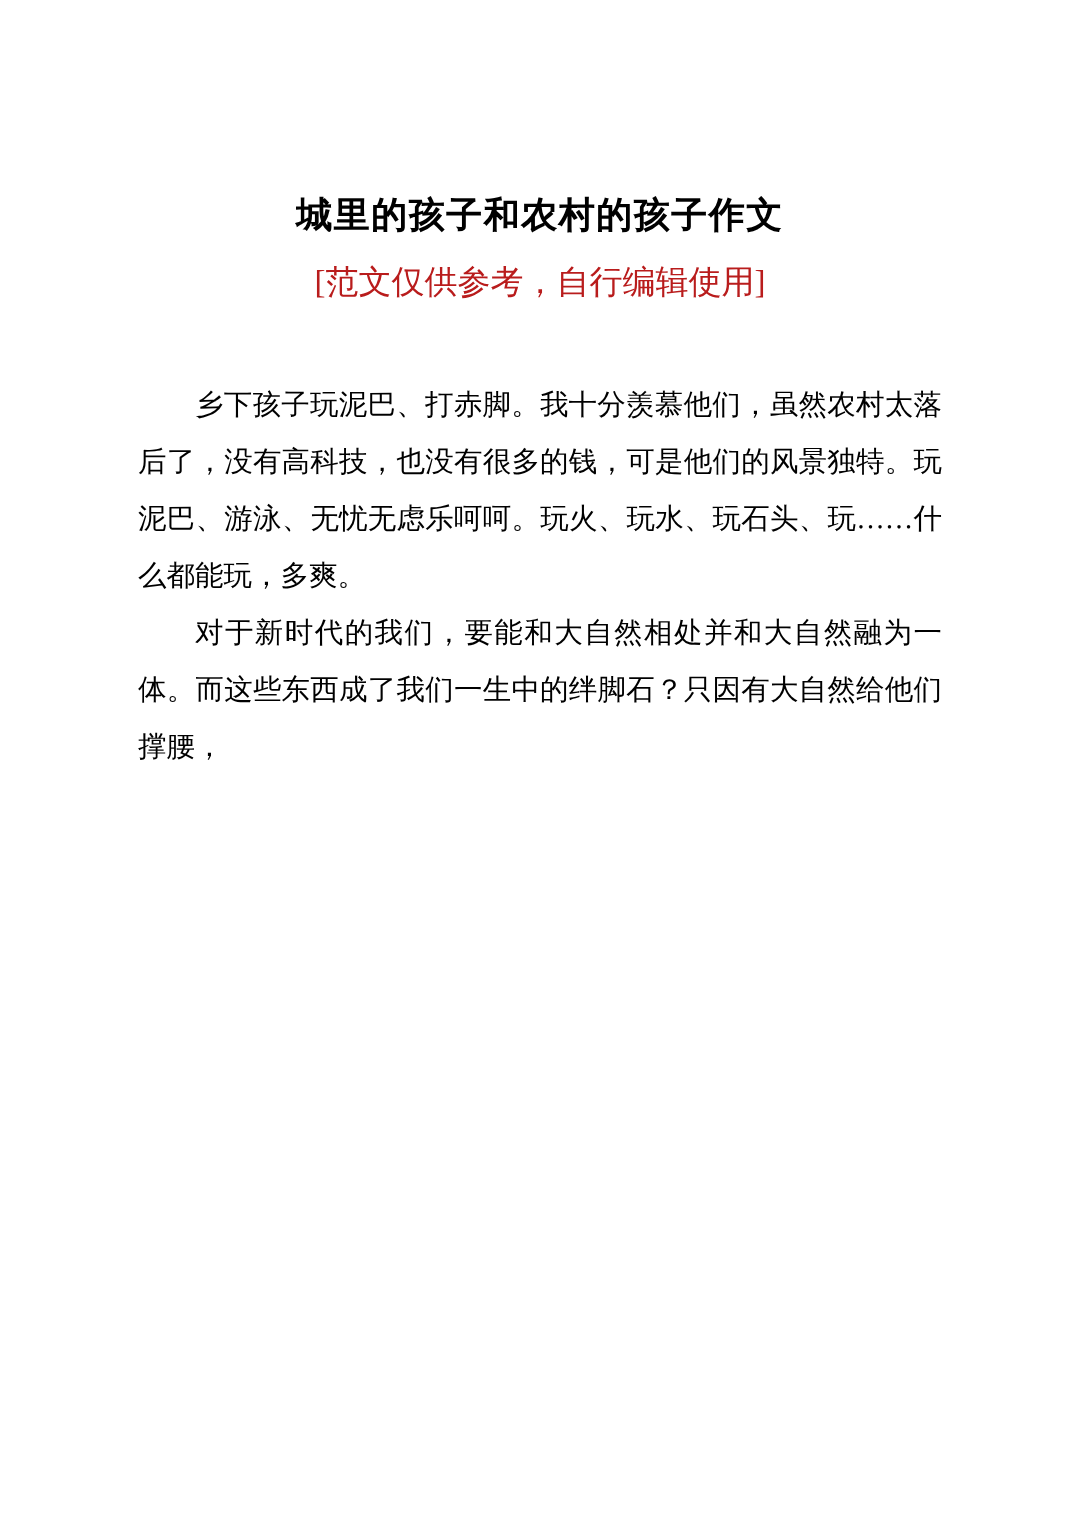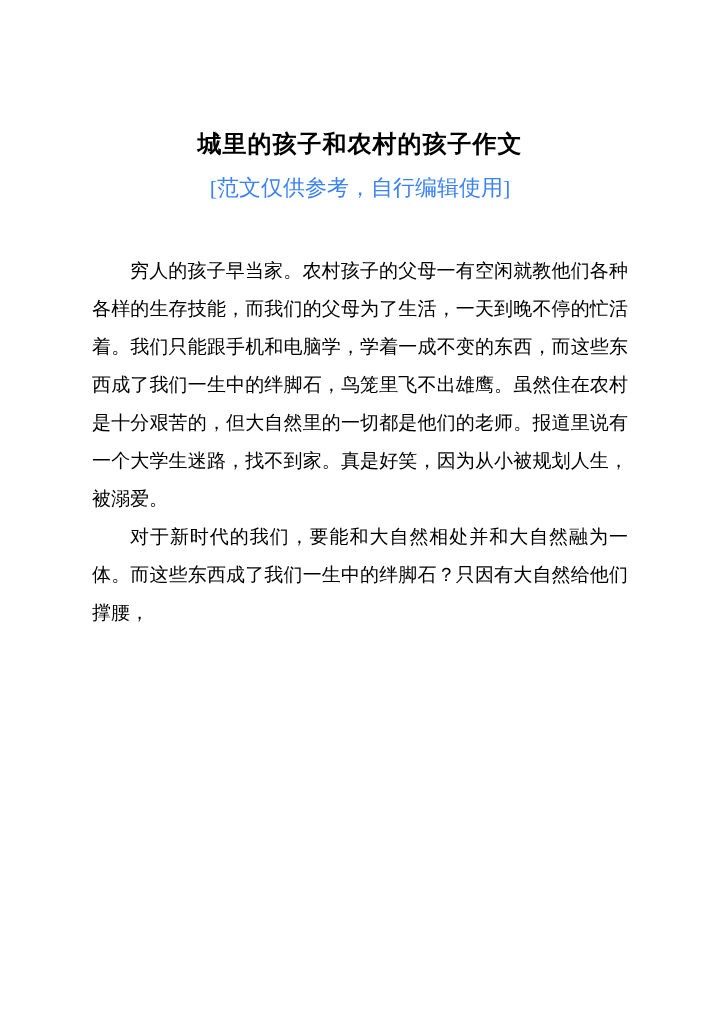--- a/index.html
+++ b/index.html
@@ -45,18 +45,18 @@
     text-align: justify;
     text-justify: inter-ideograph;
     word-break: break-all;
   }
 </style>
 </head>
 <body>
 
 <div class="page">
   <h1 class="doc-title">城里的孩子和农村的孩子作文</h1>
-  <h2 class="doc-subtitle" style="color: #3b82f6;">[范文仅供参考，自行编辑使用]</h2>
+  <h2 class="doc-subtitle" style="color: #b91c1c;">[范文仅供参考，自行编辑使用]</h2>
   <div class="doc-body">
-    <p>穷人的孩子早当家。农村孩子的父母一有空闲就教他们各种各样的生存技能，而我们的父母为了生活，一天到晚不停的忙活着。我们只能跟手机和电脑学，学着一成不变的东西，而这些东西成了我们一生中的绊脚石，鸟笼里飞不出雄鹰。虽然住在农村是十分艰苦的，但大自然里的一切都是他们的老师。报道里说有一个大学生迷路，找不到家。真是好笑，因为从小被规划人生，被溺爱。</p>
+    <p>乡下孩子玩泥巴、打赤脚。我十分羡慕他们，虽然农村太落后了，没有高科技，也没有很多的钱，可是他们的风景独特。玩泥巴、游泳、无忧无虑乐呵呵。玩火、玩水、玩石头、玩……什么都能玩，多爽。</p>
     <p>对于新时代的我们，要能和大自然相处并和大自然融为一体。而这些东西成了我们一生中的绊脚石？只因有大自然给他们撑腰，</p>
   </div>
 </div>
 
 </body></html>

